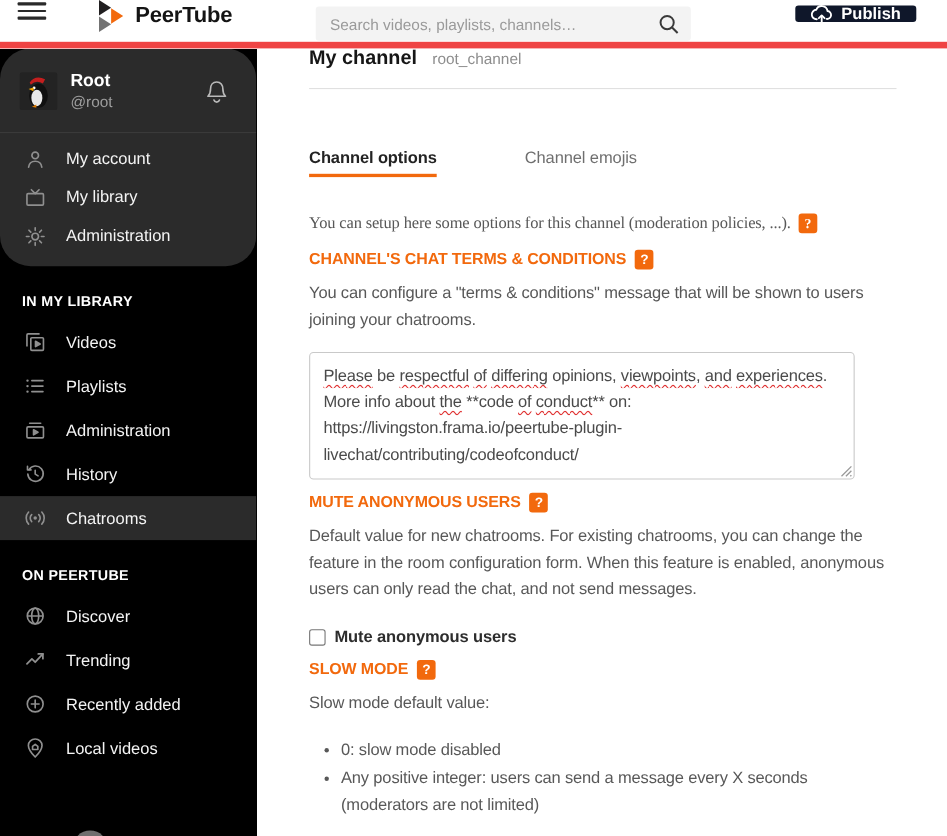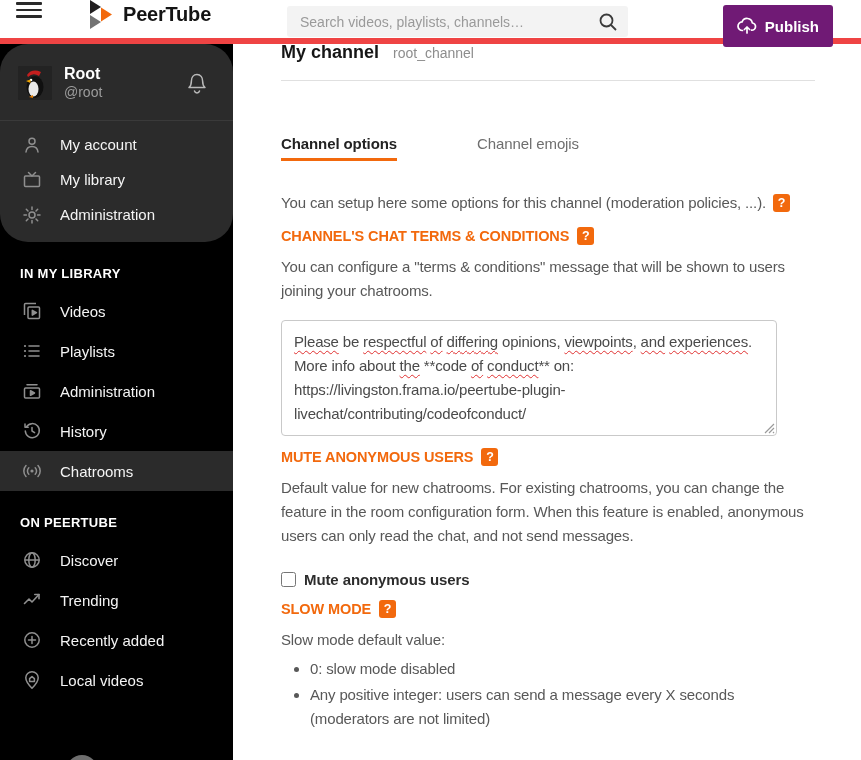--- a/index.html
+++ b/index.html
@@ -13,21 +13,21 @@
     justify-content:space-between; padding:2px 0; cursor:pointer; background:none; border:none; }
   .burger span { display:block; height:2.6px; background:#2a2a2a; border-radius:1px; }
   .brand { display:flex; align-items:center; gap:10px; margin-left:32px; cursor:pointer; }
   .brand-title { font-size:20px; font-weight:700; color:#141414; letter-spacing:-0.2px; }
   .search-wrap { position:absolute; left:287px; top:6px; width:341px; height:31px; }
   .search-input { width:100%; height:100%; background:#f3f3f3; border:none; border-radius:3px;
     padding:0 38px 0 13px; font-size:14px; color:#222; font-family:inherit; }
   .search-input::placeholder { color:#9a9a9a; }
   .search-btn { position:absolute; right:8px; top:4px; width:24px; height:24px; background:none;
     border:none; cursor:pointer; padding:0; }
-  .publish-btn { position:absolute; right:28px; top:5px; height:42px; background:#701a75;
+  .publish-btn { position:absolute; right:28px; top:5px; height:15px; background:#0f172a;
     border:none; border-radius:3px; color:#fff; font-weight:700; font-size:15px;
     display:flex; align-items:center; gap:8px; padding:0 14px; cursor:pointer; font-family:inherit; }
 
   
   .sidebar { position:fixed; top:44px; left:0; width:233px; height:716px; background:#000;
     color:#fff; overflow:hidden; }
   .panel { background:#2b2b2b;border-radius:28px; }
   .user-block { display:flex; align-items:center; padding:20px 18px 19px 18px;
     border-bottom:1px solid #3a3a3a; cursor:pointer; position:relative; }
   .avatar { width:34px; height:34px; border-radius:2px; overflow:hidden; flex:0 0 34px; background:#232323; }
@@ -50,38 +50,38 @@
   
   .main { margin-left:233px; padding:42px 46px 0 48px; }
   .title-row { display:flex; align-items:baseline; gap:14px; }
   .page-title { font-size:18px; font-weight:700; color:#161616; }
   .page-subtitle { font-size:14px; color:#8d8d8d; }
   .divider { border-bottom:1px solid #e0e0e0; margin-top:17px; }
   .tabs { display:flex; gap:80px; margin-top:11px; }
   .tab { font-size:15px; padding-bottom:6px; cursor:pointer; color:#6f6f6f; letter-spacing:-0.1px;margin-top:43px; }
   .tab.active { color:#232323; font-weight:700; border-bottom:3px solid #f2690d; }
   .para { font-size:15px; line-height:24px; color:#585858; max-width:541px; letter-spacing:-0.15px; }
-  .intro-row { margin-top:30px; display:flex; align-items:center; gap:7px; max-width:none; }
+  .intro-row { margin-top:30px; display:flex; align-items:center; gap:7px; max-width:none;font-family:Liberation Serif, serif; }
   .help-badge { display:inline-flex; width:17px; height:18px; background:#f2690d; color:#fff;
     border-radius:3px; font-size:12.5px; font-weight:700; align-items:center; justify-content:center;
     cursor:pointer; flex:0 0 17px; }
   .sec-heading { margin-top:12px; display:flex; align-items:center; gap:8px; color:#f2690d;
     font-weight:700; font-size:14.5px; letter-spacing:-0.1px; }
   .sec-heading + .para { margin-top:10px; }
   .ta { position:relative; margin-top:17px; width:496px; min-height:113px; border:1px solid #c9c9c9;
     border-radius:4px; background:#fff; padding:9px 12px; font-size:15px; line-height:24px;
     color:#4a4a4a; letter-spacing:-0.18px; overflow-wrap:anywhere; cursor:text; }
   .misspelled { text-decoration:underline; text-decoration-style:wavy; text-decoration-color:#e03131;
     text-decoration-thickness:1px; text-underline-offset:3px; }
   .resize-grip { position:absolute; right:1px; bottom:1px; }
   .check-row { margin-top:23px; display:flex; align-items:center; gap:8px; }
   .check-row input { width:15px; height:15px; accent-color:#fff; margin:0; }
   .check-row label { font-size:15px; font-weight:700; color:#2d2d2d; letter-spacing:-0.1px; cursor:pointer; }
   .slow-desc { margin-top:10px; }
-  ul.bullets { margin-top:5px; padding-left:29px; max-width:500px; }
+  ul.bullets { margin-top:18px; padding-left:29px; max-width:500px; }
   ul.bullets li { font-size:15px; line-height:24px; color:#585858; letter-spacing:-0.15px; margin-top:2px; }
 
   svg { display:block; }
 </style>
 </head>
 <body>
 
 <header class="topbar">
   <button class="burger">
     <span></span>

